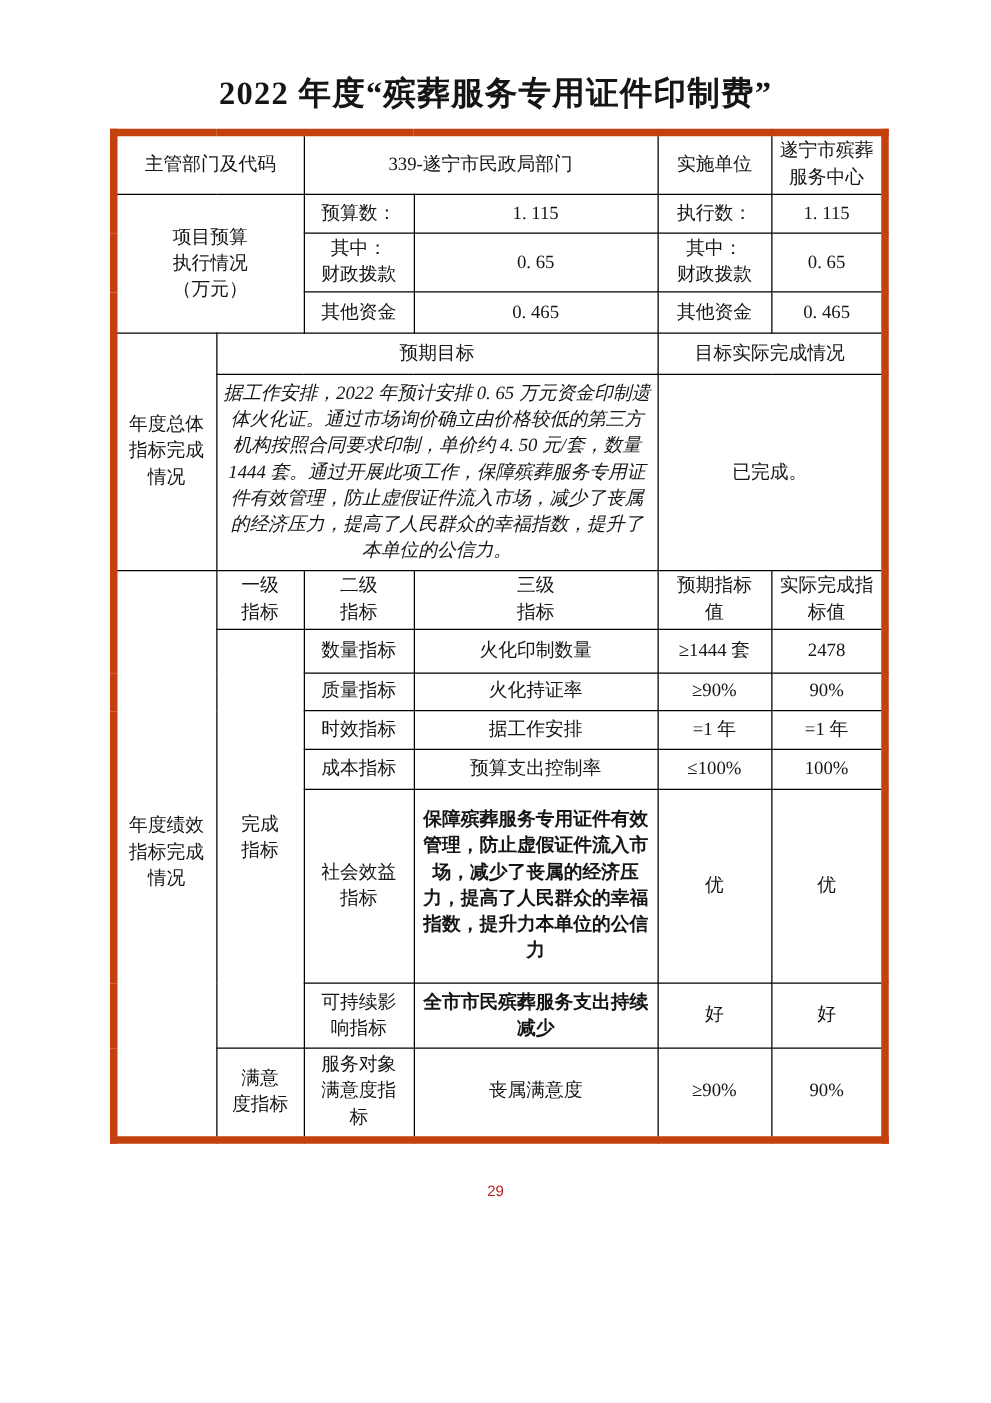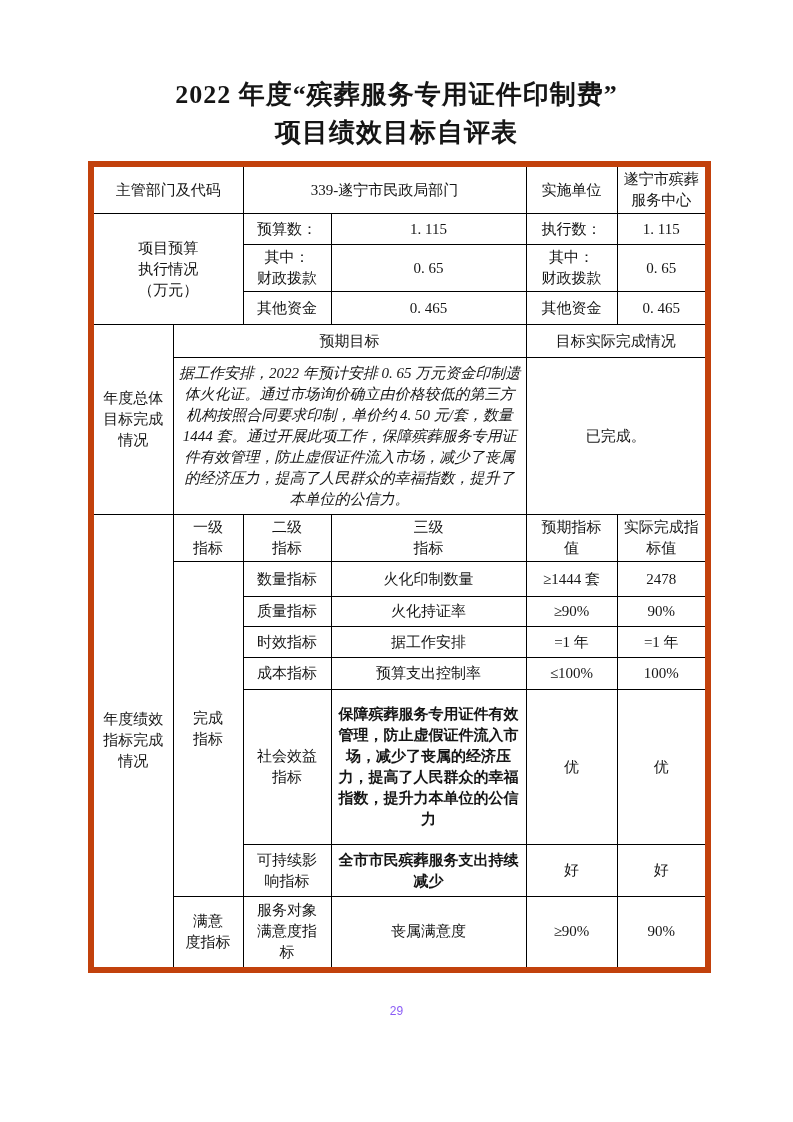--- a/index.html
+++ b/index.html
@@ -9,21 +9,21 @@
   }
   body {
     width: 793px;
     height: 1122px;
     font-family: "Liberation Serif", "DejaVu Serif", serif;
     color: #151515;
     position: relative;
     overflow: hidden;
   }
   .doc-title {
-    padding-top: 76px;
+    padding-top: 56px;
     text-align: center;
     font-weight: bold;
     font-size: 26px;
     line-height: 38px;
     letter-spacing: 1px;
   }
   table.self-eval {
     border-collapse: collapse;
     table-layout: fixed;
     width: 617px;
@@ -61,29 +61,28 @@
     text-align: center;
     padding: 4px 9px;
     line-height: 23px;
     font-weight: bold;
   }
   .page-footer {
     margin-top: 31px;
     text-align: center;
     font-family: "Liberation Sans", "DejaVu Sans", sans-serif;
     font-size: 12px;
-    color: #8b5cf6;
+    color: #b91c1c;
   }
 </style>
 </head>
 <body>
 
 <div class="doc-title">
   <div>2022 年度“殡葬服务专用证件印制费”</div>
-  <div>项目绩效目标自评表</div>
 </div>
 
 <table class="self-eval">
   <colgroup>
     <col style="width:82px">
       <col style="width:70px">
       <col style="width:88px">
     <col style="width:195px">
       <col style="width:91px">
       <col style="width:91px">
@@ -116,21 +115,21 @@
     </tr>
     <tr style="height:33px">
       <td class="cell-sublabel">其他资金</td>
       <td>0. 465</td>
       <td class="cell-sublabel">其他资金</td>
       <td>0. 465</td>
     </tr>
 
     <tr style="height:33px">
       <td rowspan="2">年度总体
-目标完成
+指标完成
 情况</td>
       <td colspan="3">预期目标</td>
       <td colspan="2">目标实际完成情况</td>
     </tr>
     <tr style="height:157px">
       <td colspan="3" class="cell-para">据工作安排，2022 年预计安排 0. 65 万元资金印制遗体火化证。通过市场询价确立由价格较低的第三方机构按照合同要求印制，单价约 4. 50 元/套，数量 1444 套。通过开展此项工作，保障殡葬服务专用证件有效管理，防止虚假证件流入市场，减少了丧属的经济压力，提高了人民群众的幸福指数，提升了本单位的公信力。</td>
       <td colspan="2">已完成。</td>
     </tr>
 
     <tr style="height:44px">

